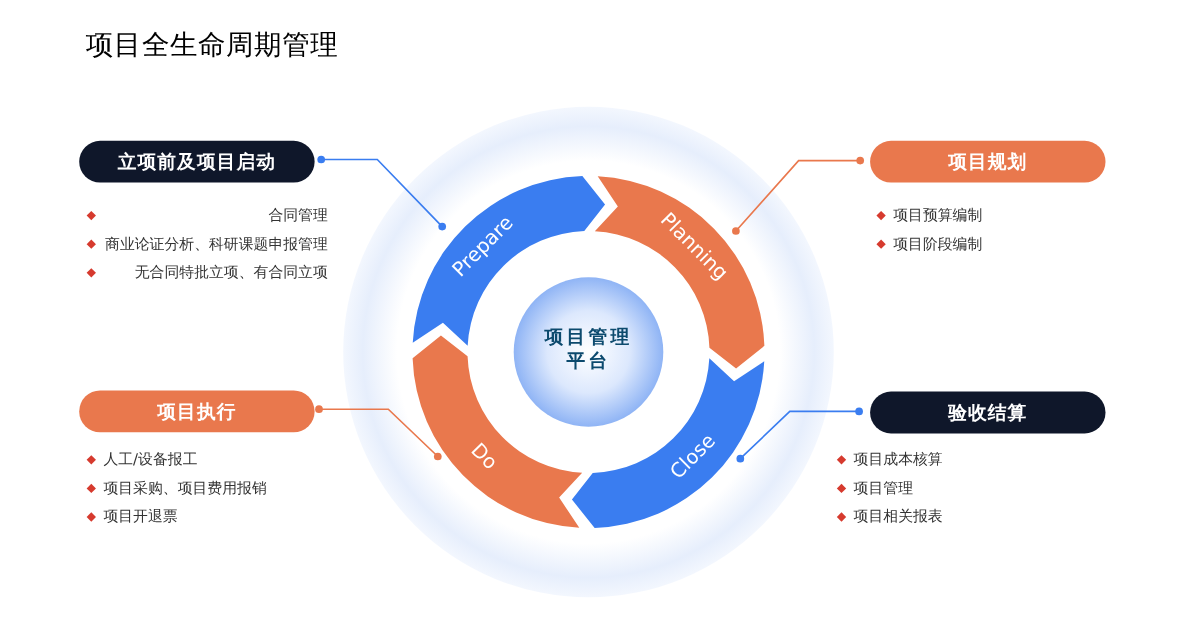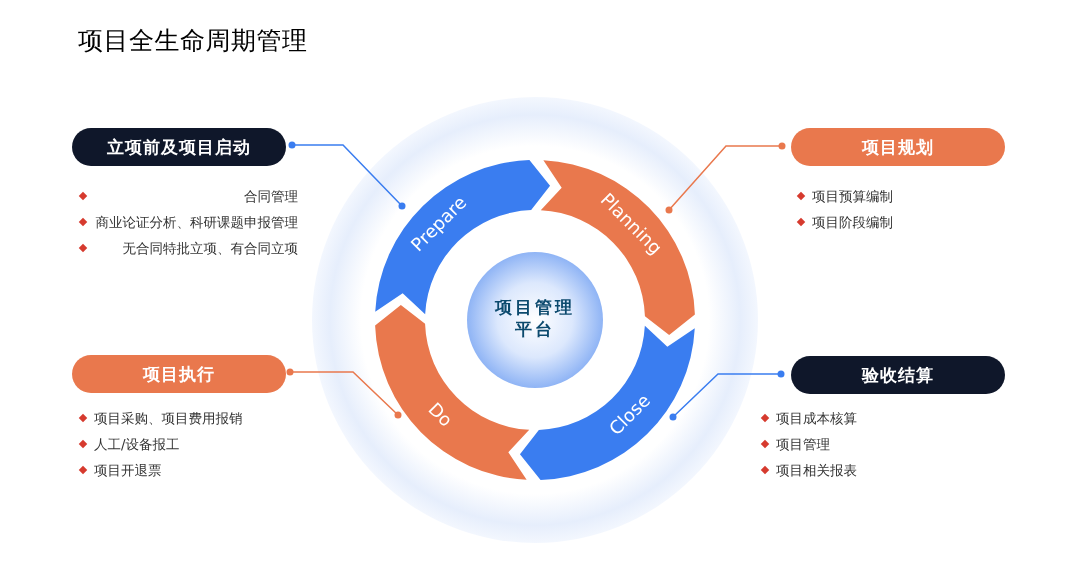--- a/index.html
+++ b/index.html
@@ -71,22 +71,22 @@
 
 <div class="pill blue" style="left:72px; top:128px;">立项前及项目启动</div>
 <ul class="list" style="left:78px; top:186px; width:220px;text-align:right;">
   <li><span class="dot"></span><span>合同管理</span></li>
   <li><span class="dot"></span><span>商业论证分析、科研课题申报管理</span></li>
   <li><span class="dot"></span><span>无合同特批立项、有合同立项</span></li>
 </ul>
 
 <div class="pill orange" style="left:72px; top:355px;">项目执行</div>
 <ul class="list" style="left:78px; top:408px; width:240px;">
+  <li><span class="dot"></span><span>人工/设备报工</span></li>
   <li><span class="dot"></span><span>项目采购、项目费用报销</span></li>
-  <li><span class="dot"></span><span>人工/设备报工</span></li>
   <li><span class="dot"></span><span>项目开退票</span></li>
 </ul>
 
 <div class="pill orange" style="left:791px; top:128px;">项目规划</div>
 <ul class="list" style="left:796px; top:186px; width:200px;">
   <li><span class="dot"></span><span>项目预算编制</span></li>
   <li><span class="dot"></span><span>项目阶段编制</span></li>
 </ul>
 
 <div class="pill blue" style="left:791px; top:356px;">验收结算</div>

